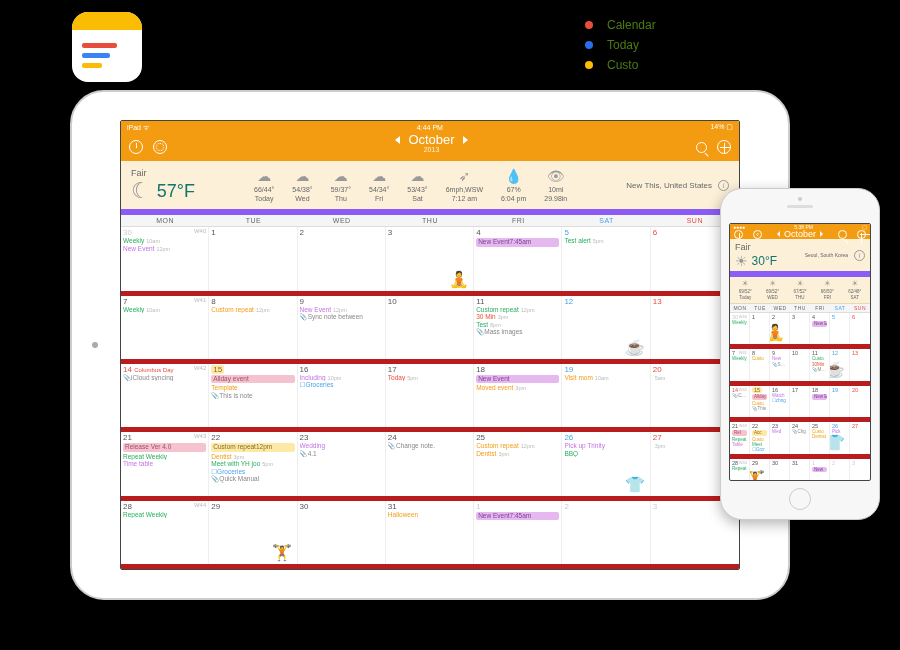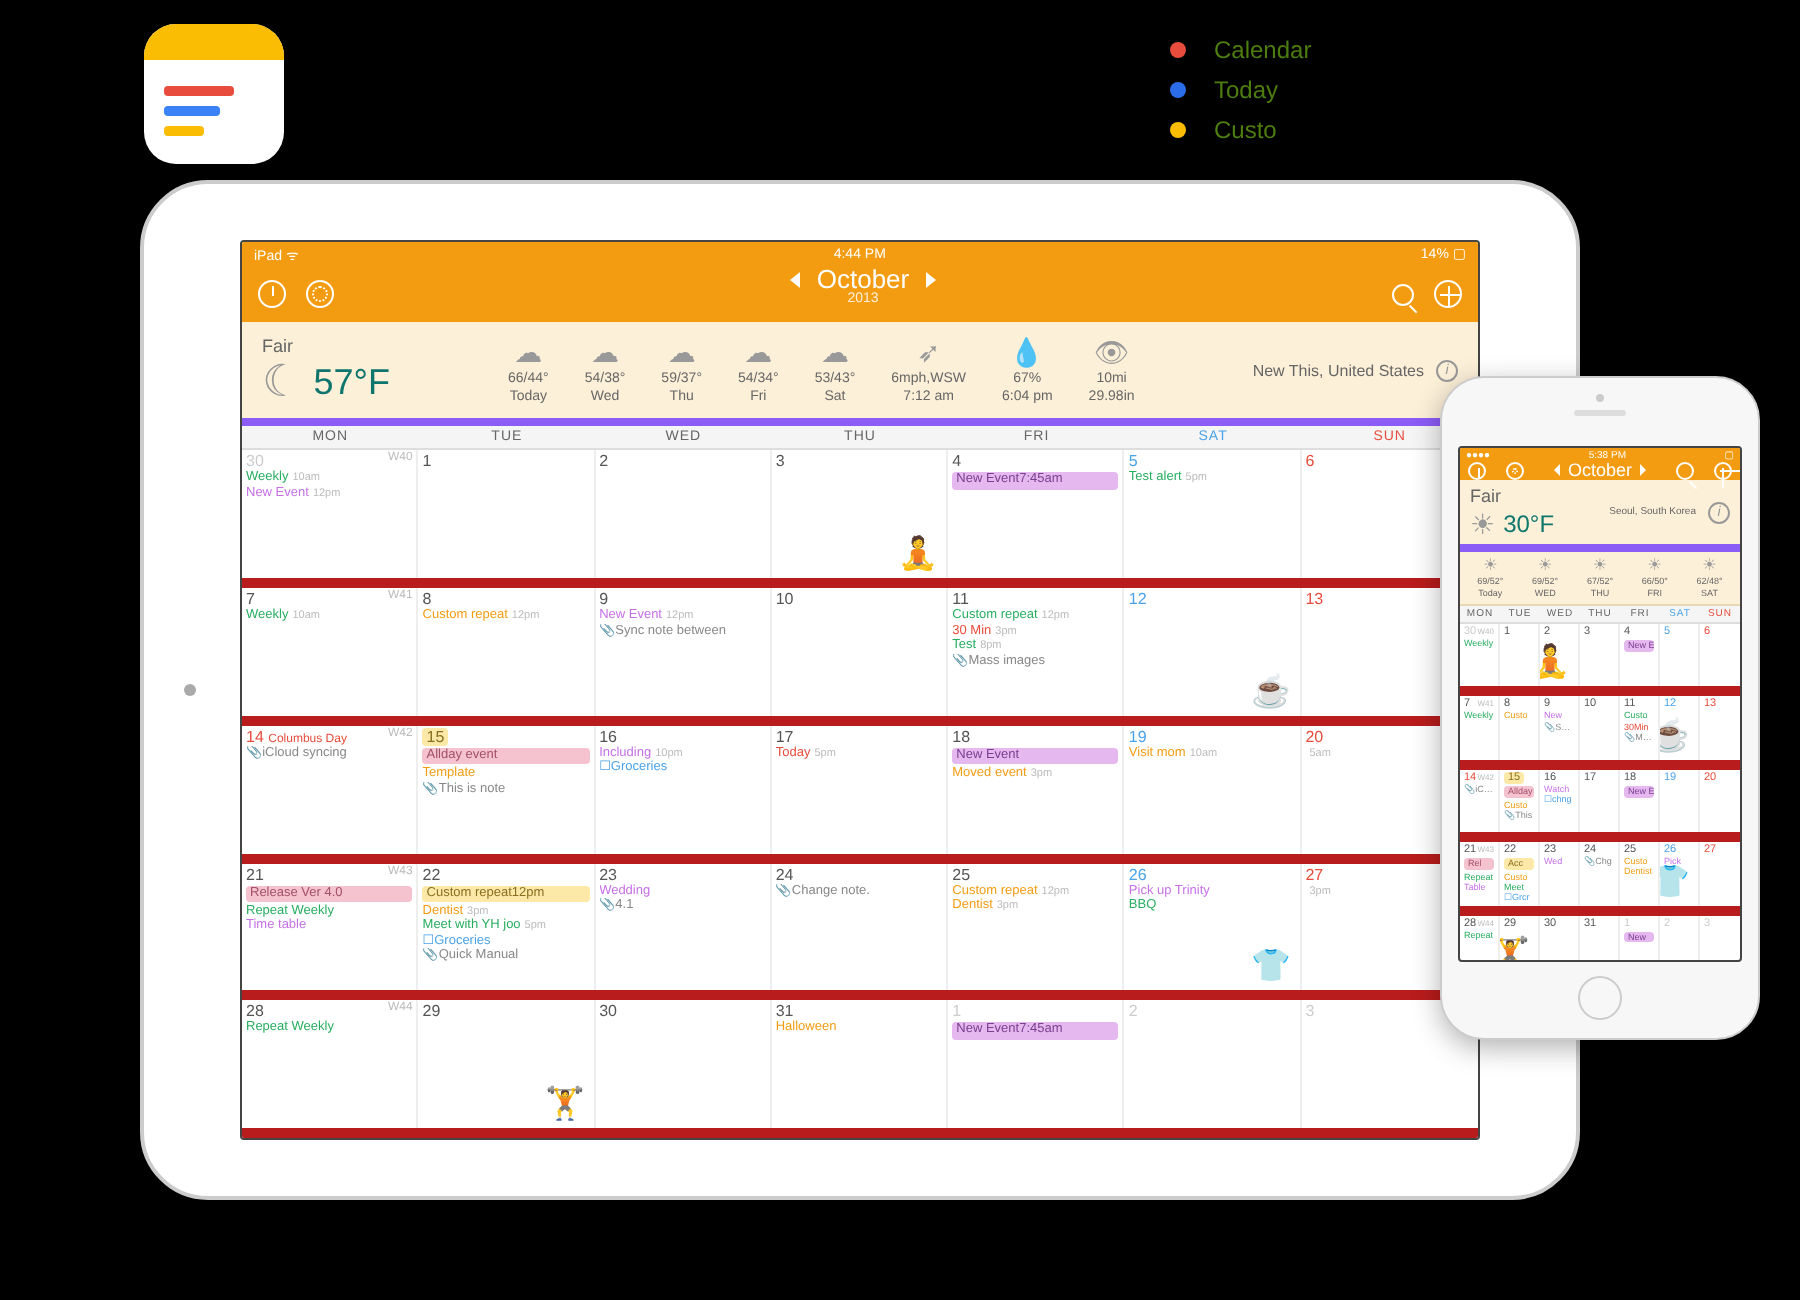--- a/index.html
+++ b/index.html
@@ -38,21 +38,21 @@
 .hicon.gear::after { content: ""; position: absolute; inset: 2px; border: 1px dotted #fff; border-radius: 50%; }
 .hicon.search { width: 11px; height: 11px; }
 .hicon.search::after { content: ""; position: absolute; bottom: -4px; right: -3px; width: 5px; height: 1.2px; background: #fff; transform: rotate(45deg); }
 .hicon.plus::before { content: ""; position: absolute; top: 2px; left: 50%; width: 1px; height: 10px; background: #fff; margin-left: -0.5px; }
 .hicon.plus::after { content: ""; position: absolute; left: 2px; top: 50%; height: 1px; width: 10px; background: #fff; margin-top: -0.5px; }
 .chev { display: inline-block; width: 0; height: 0; border-top: 4px solid transparent; border-bottom: 4px solid transparent; }
 .chev.l { border-right: 5px solid #fff; margin-right: 6px; }
 .chev.r { border-left: 5px solid #fff; margin-left: 6px; }
 
 
-.weather { background: #fdf0d9; padding: 6px 10px; display: flex; align-items: center; justify-content: space-between; border-bottom: 4px solid #8b5cf6; }
+.weather { background: #fdf0d9; padding: 6px 10px; display: flex; align-items: center; justify-content: space-between; border-bottom: 6px solid #8b5cf6; }
 .weather .cur { display: flex; align-items: center; gap: 8px; }
 .weather .cond { color: #666; font-size: 9px; margin-bottom: 2px; }
 .weather .temp { font-size: 18px; color: #0f766e; font-weight: 300; }
 .weather .wicon { color: #999; font-size: 22px; line-height: 1; }
 .forecast { display: flex; gap: 18px; color: #666; font-size: 7px; text-align: center; flex: 1; justify-content: center; }
 .forecast .f { line-height: 1.3; }
 .forecast .f .i { font-size: 14px; color: #999; }
 .weather .loc { color: #666; font-size: 8px; display: flex; align-items: center; gap: 6px; }
 .info-i { width: 11px; height: 11px; border: 1px solid #999; border-radius: 50%; display: inline-flex; align-items: center; justify-content: center; font-size: 7px; color: #999; font-style: italic; }
 

